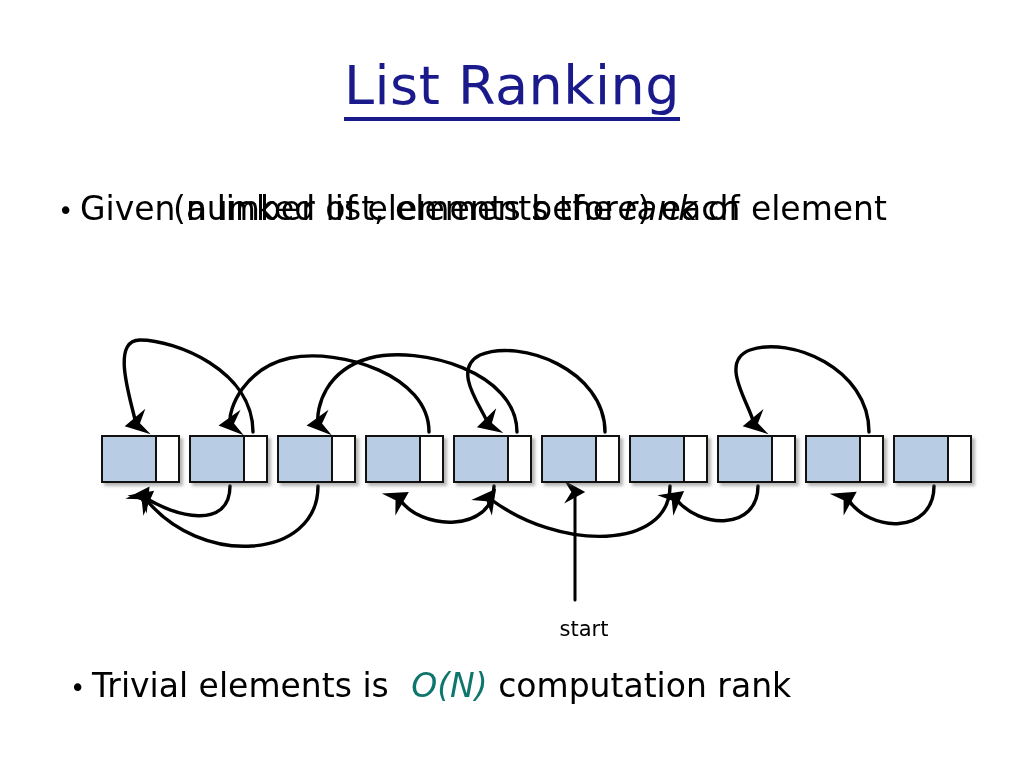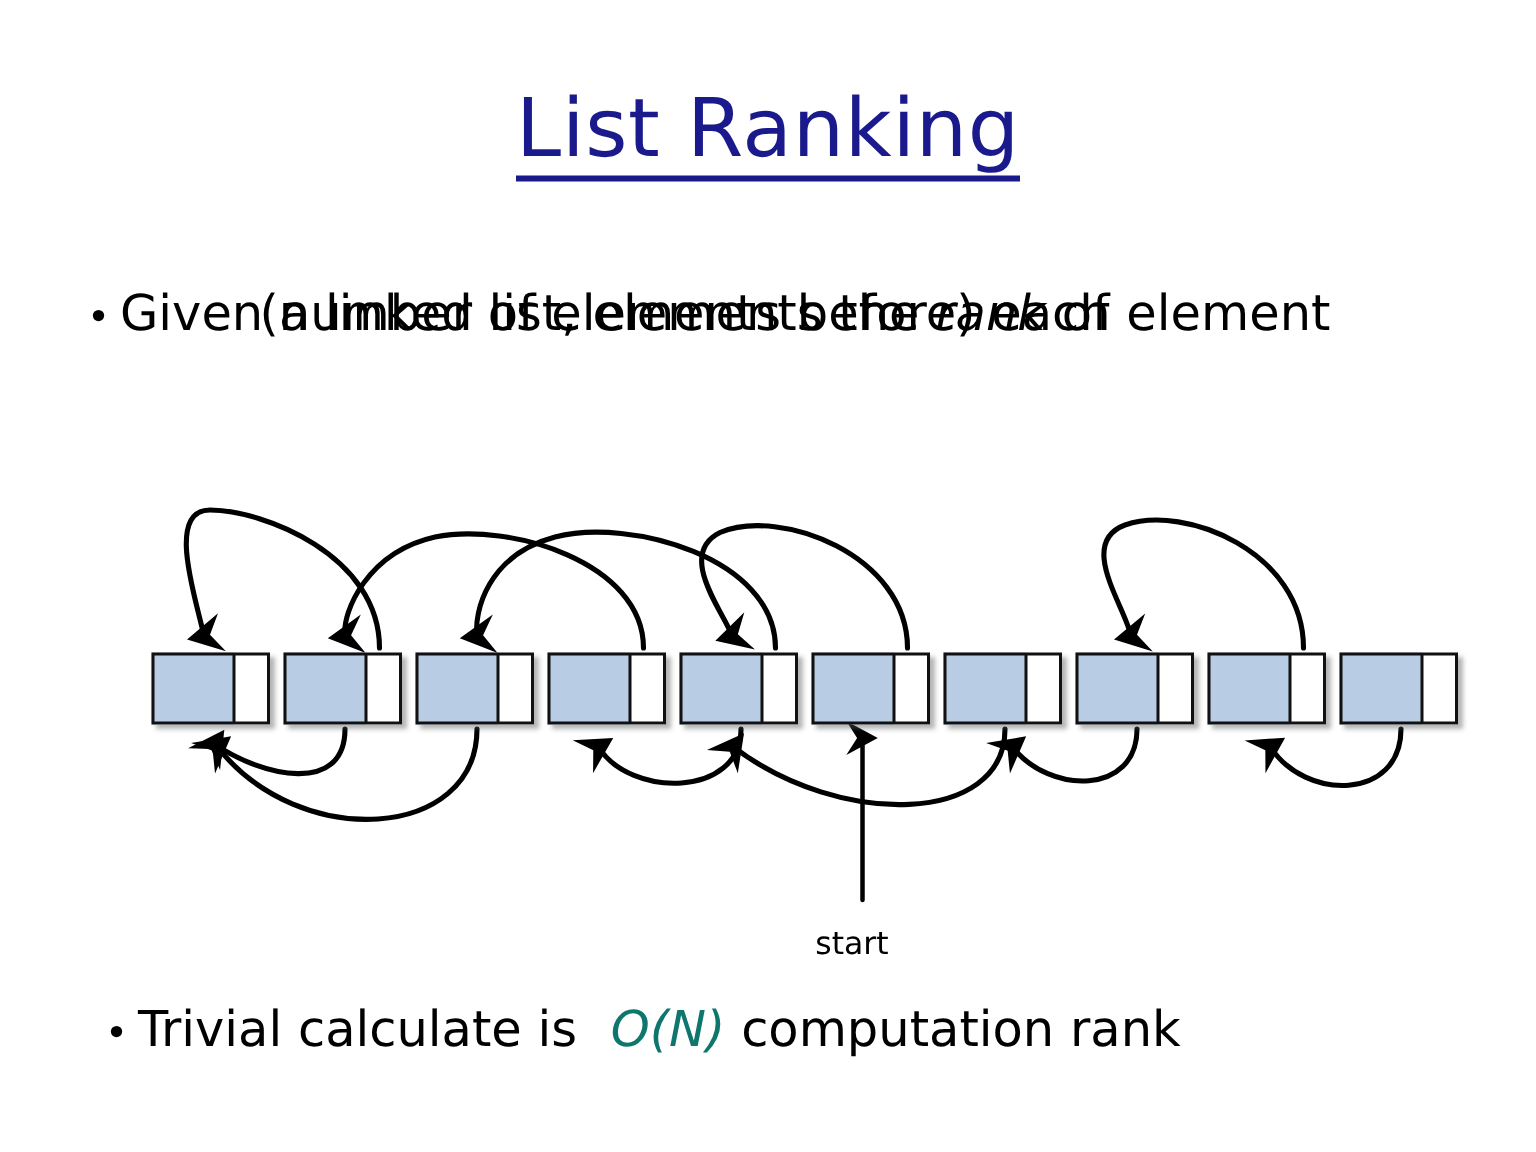--- a/index.html
+++ b/index.html
@@ -147,21 +147,21 @@
   <div id="slide-title">
     <span class="tx">List Ranking</span>
   </div>
 
   <div class="bullet-block" id="bullet-top">
     <span class="bullet-dot">•</span><span class="bullet-text">Given a linked list, elements the </span><span class="b-rank">rank</span><span class="bullet-text"> of</span>
     <span class="bullet-body">(number of elements before) each element</span>
   </div>
 
   <div class="bullet-block" id="bullet-bottom">
-    <span class="bullet-dot">•</span><span class="bullet-text">Trivial calculate is </span><span class="b-on">O(N)</span><span class="bullet-text"> computation rank</span>
+    <span class="bullet-dot">•</span><span class="bullet-text">Trivial elements is </span><span class="b-on">O(N)</span><span class="bullet-text"> computation rank</span>
   </div>
 
   <div id="diagram">
 
     <svg id="arrow-layer" viewBox="0 0 1024 360">
       <defs>
         <marker id="ah" markerWidth="9" markerHeight="9" refX="4.2" refY="4.2" orient="auto" markerUnits="strokeWidth">
           <path d="M 0.4 0.6 L 4.2 7.6 L 8.0 0.6 L 4.2 3.0 Z" fill="#000000"></path>
         </marker>
       </defs>
@@ -221,16 +221,16 @@
         <div class="node" style="left: 805px; top: 135px;">
           <div class="cell-data"></div>
           <div class="cell-ptr"></div>
         </div>
         <div class="node" style="left: 893px; top: 135px;">
           <div class="cell-data"></div>
           <div class="cell-ptr"></div>
         </div>
       </div>
 
-    <div id="start-label" style="left: 508px; top: 317px;">start</div>
+    <div id="start-label" style="left: 524px; top: 317px;">start</div>
   </div>
 
 </div>
 
 </body></html>

